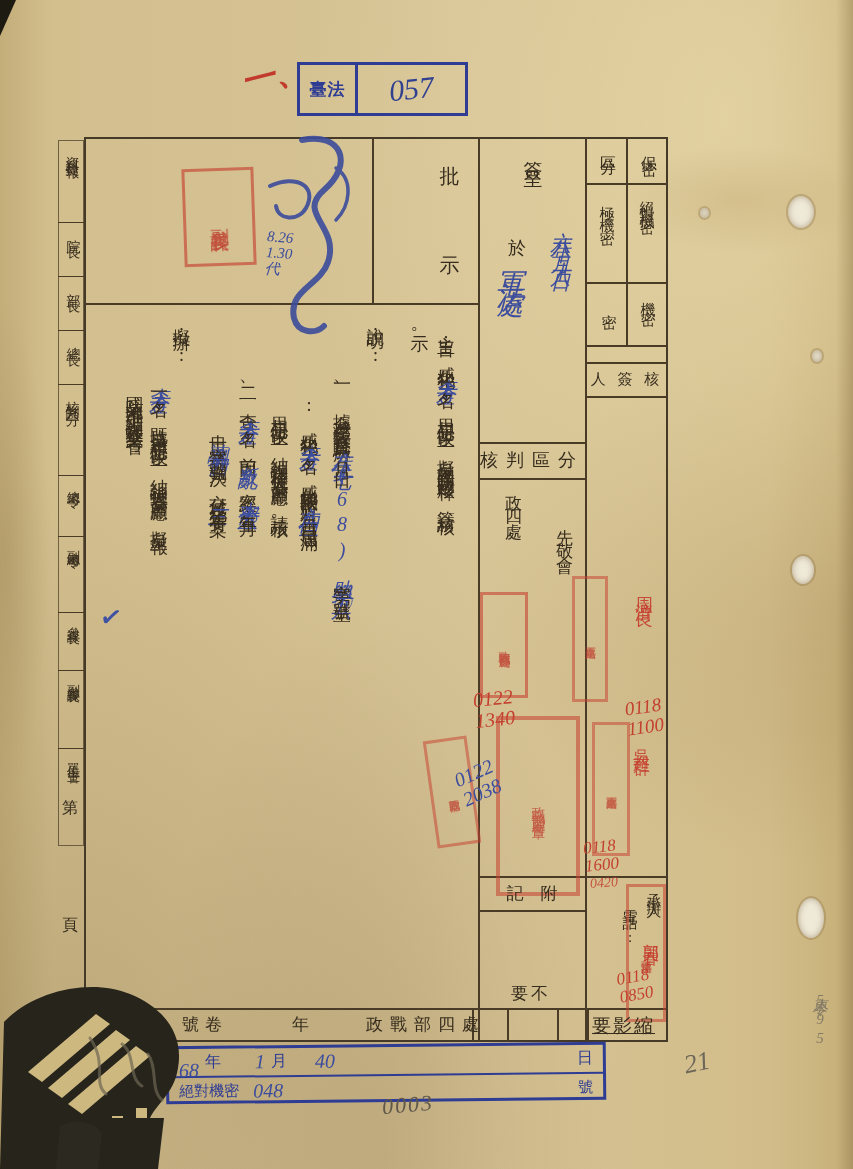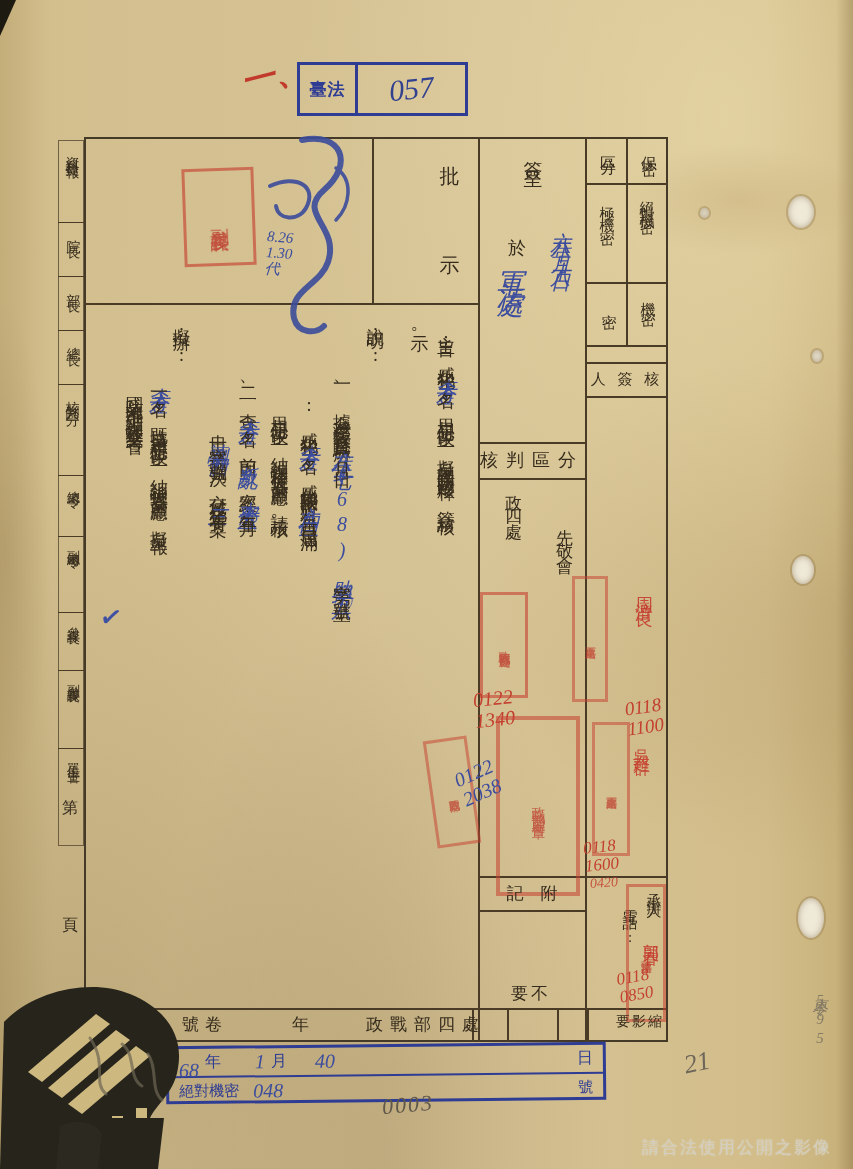--- a/index.html
+++ b/index.html
@@ -192,21 +192,21 @@
   <div class="v abs print" style="left:64px;top:674px;font-size:13px;letter-spacing:2px;">副參謀長</div>
   <div class="v abs print" style="left:64px;top:752px;font-size:13px;letter-spacing:3px;">單位主管</div>
   <div class="abs print" style="left:62px;top:798px;font-size:16px;">第</div>
   <div class="abs print" style="left:62px;top:915px;font-size:16px;">頁</div>
   <div class="abs" style="left:100px;top:602px;font-size:26px;color:#3f51a3;transform:rotate(10deg);font-weight:bold;">✓</div>
 
   <div class="abs print" style="left:182px;top:1013px;font-size:17px;letter-spacing:6px;">號卷</div>
   <div class="abs print" style="left:292px;top:1013px;font-size:17px;">年</div>
   <div class="abs print" style="left:366px;top:1013px;font-size:17px;letter-spacing:7px;">政戰部四處</div>
   <div class="abs print" style="left:511px;top:982px;font-size:17px;letter-spacing:3px;">要不</div>
-  <div class="abs print" style="left:616px;top:1013px;font-size:14px;letter-spacing:2px;">要影縮</div>
+  <div class="abs print" style="left:592px;top:1013px;font-size:19px;letter-spacing:2px;text-decoration:underline;">要影縮</div>
 
   <div class="abs" style="left:166px;top:1044px;width:440px;height:58px;border:3px solid #2e3c94;box-sizing:border-box;transform:rotate(-.6deg);">
     <div style="display:flex;align-items:center;height:27px;border-bottom:2px solid #2e3c94;color:#2e3c94;font-size:16px;padding:0 10px;gap:6px;">
       <span class="hw" style="font-size:20px;margin-top:16px;">68</span>
       <span>年</span>
       <span class="hw" style="font-size:20px;margin-left:28px;">1</span>
       <span>月</span>
       <span class="hw" style="font-size:20px;margin-left:22px;">40</span>
       <span style="margin-left:auto;">日</span>
     </div>
@@ -234,15 +234,14 @@
     <path d="M60,150 C76,142 96,146 102,158 L98,193 L56,193 Z" fill="#2b2920"></path>
   </svg>
   <svg class="abs" style="left:78px;top:1024px;" width="100" height="92" viewBox="0 0 100 92">
     <g fill="none" stroke="#6e6654" stroke-width="3" opacity=".7" stroke-linecap="round">
       <path d="M12,14 c18,26 2,44 16,56"></path>
       <path d="M44,20 c14,10 6,34 20,42"></path>
       <path d="M70,30 c10,14 2,36 14,46"></path>
     </g>
   </svg>
 
-  <div class="abs" style="left:642px;top:1136px;font-size:17px;color:#d2cec0;letter-spacing:2px;text-shadow:0 0 2px rgba(255,255,255,.4);">請合法使用公開之影像</div>
 
 </div>
 
 </body></html>

